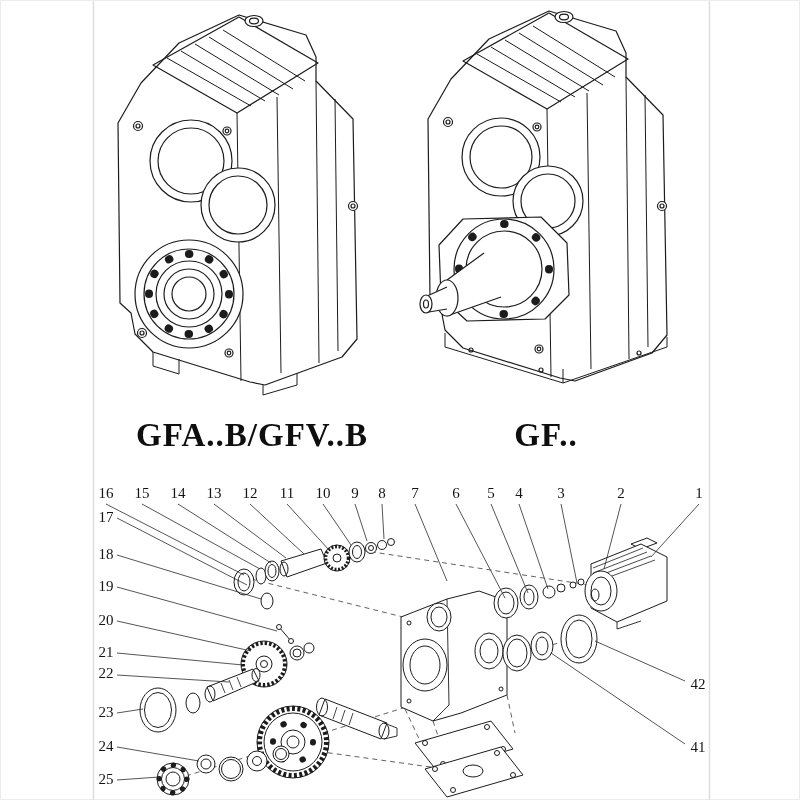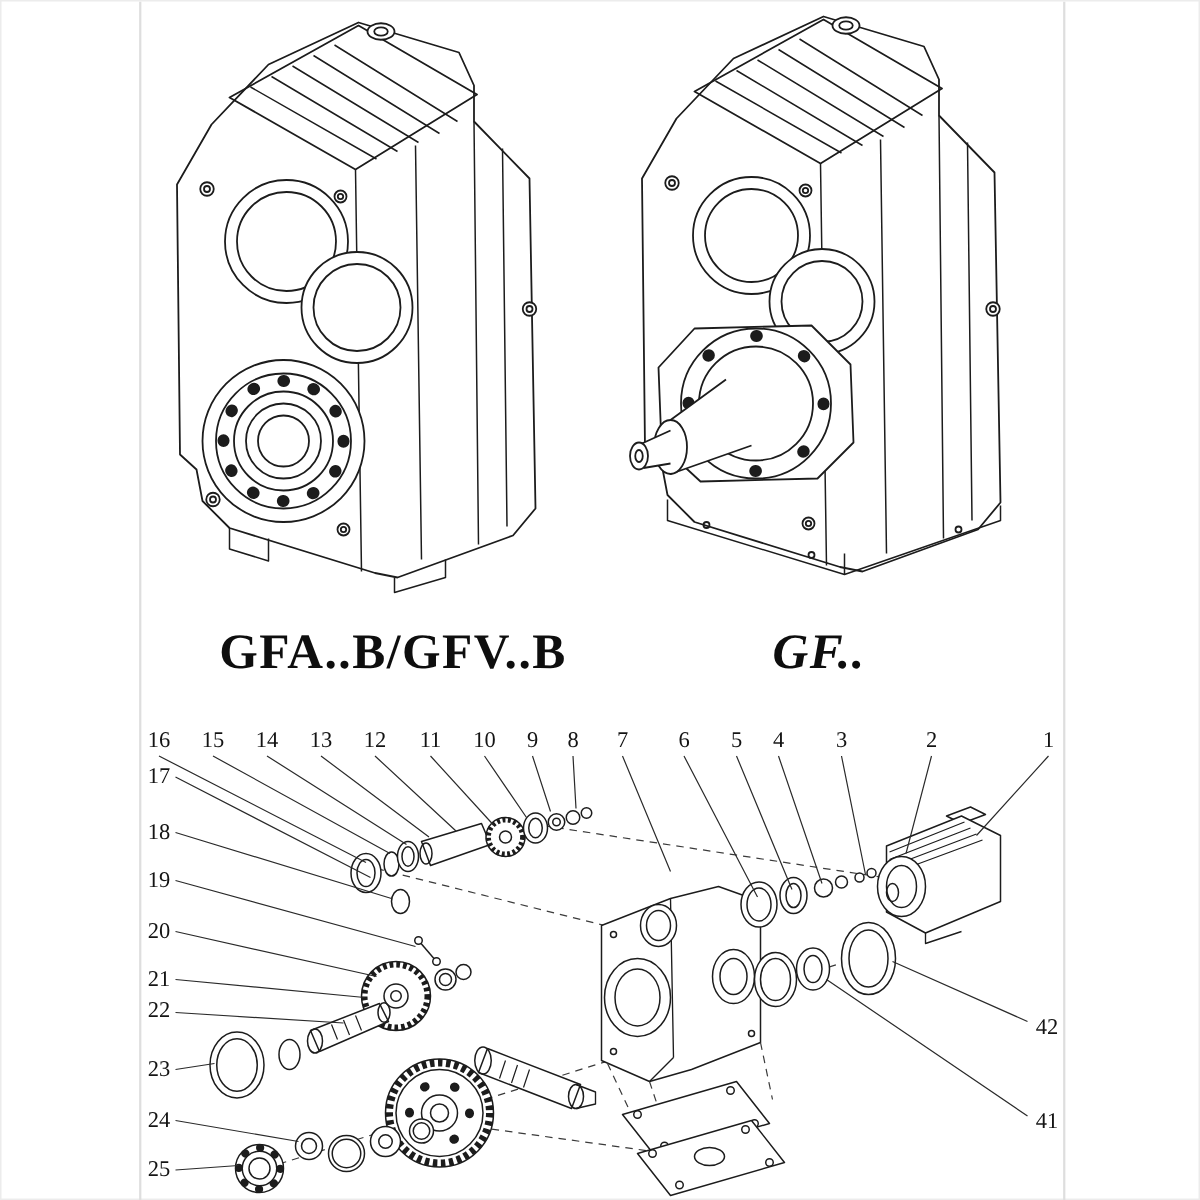--- a/index.html
+++ b/index.html
@@ -279,16 +279,16 @@
       <text class="callout" text-anchor="middle" x="105" y="716">23</text>
       <text class="callout" text-anchor="middle" x="105" y="750">24</text>
       <text class="callout" text-anchor="middle" x="105" y="783">25</text>
 
       <text class="callout" text-anchor="middle" x="697" y="688">42</text>
       <text class="callout" text-anchor="middle" x="697" y="751">41</text>
     </g>
   </g>
 </svg>
 
-<div class="model-label" style="left:261px;top:416px;text-align:right;">GFA..B/GFV..B</div>
-<div class="model-label" style="left:545px;top:416px;font-style:italic;">GF..</div>
+<div class="model-label" style="left:251px;top:416px;text-align:right;">GFA..B/GFV..B</div>
+<div class="model-label" style="left:545px;top:416px;">GF..</div>
 
 </div>
 
 </body></html>

